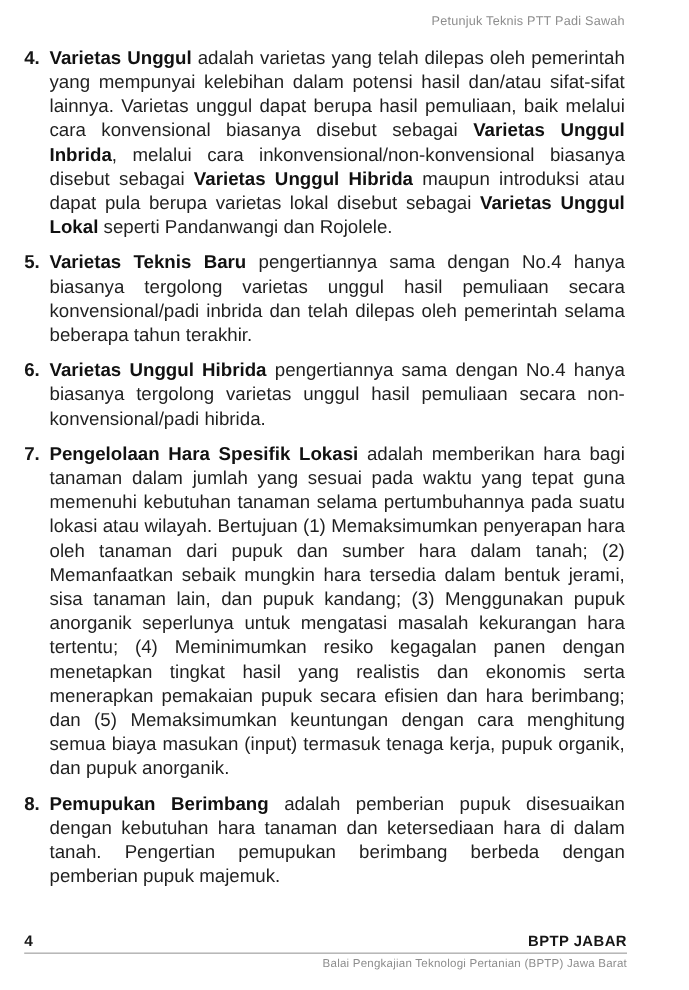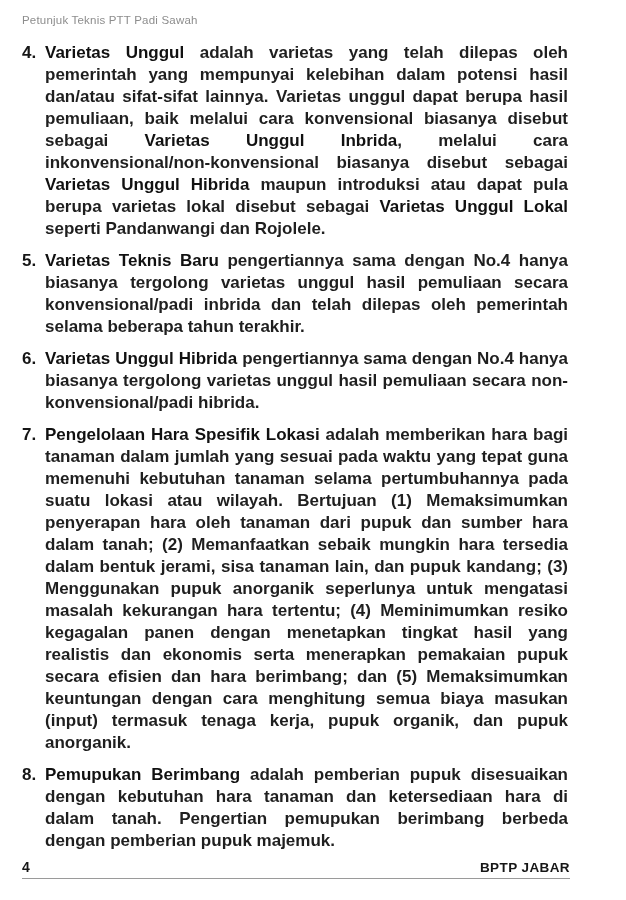--- a/index.html
+++ b/index.html
@@ -13,23 +13,23 @@
     height: 900px;
     background: #ffffff;
     font-family: "Liberation Sans", "DejaVu Sans", sans-serif;
     color: #1f1f1f;
     overflow: hidden;
     box-sizing: border-box;
   }
   .header {
     position: absolute;
     top: 14px;
-    left: 22px;
+    left: 8px;
     right: 58px;
-    text-align: left;
+    text-align: right;
     font-size: 11.5px;
     color: #8d8d8d;
     letter-spacing: 0.2px;
   }
   .content {
     position: absolute;
     top: 42px;
     left: 22px;
     right: 58px;
     margin: 0;
@@ -46,21 +46,20 @@
     font-size: 17px;
     line-height: 22px;
     color: #161616;
   }
   .item .body {
     flex: 1 1 auto;
     font-size: 17px;
     line-height: 22px;
     text-align: justify;
     color: #1f1f1f;
-    font-weight: bold;
   }
   .item .body strong {
     color: #111111;
   }
   .footer {
     position: absolute;
     left: 22px;
     right: 56px;
     bottom: 18px;
   }
@@ -125,15 +124,16 @@
         <div class="body"><strong>Pemupukan Berimbang</strong><span> adalah pemberian pupuk disesuaikan dengan kebutuhan hara tanaman dan ketersediaan hara di dalam tanah. Pengertian pemupukan berimbang berbeda dengan pemberian pupuk majemuk.</span></div>
       </li>
     </ol>
 
   <div class="footer">
     <div class="footer-row">
       <span class="page-num">4</span>
       <span class="org-short">BPTP JABAR</span>
     </div>
     <div class="footer-rule"></div>
+    <div class="footer-sub">Balai Pengkajian Teknologi Pertanian (BPTP) Jawa Barat</div>
   </div>
 
 </div>
 
 </body></html>

